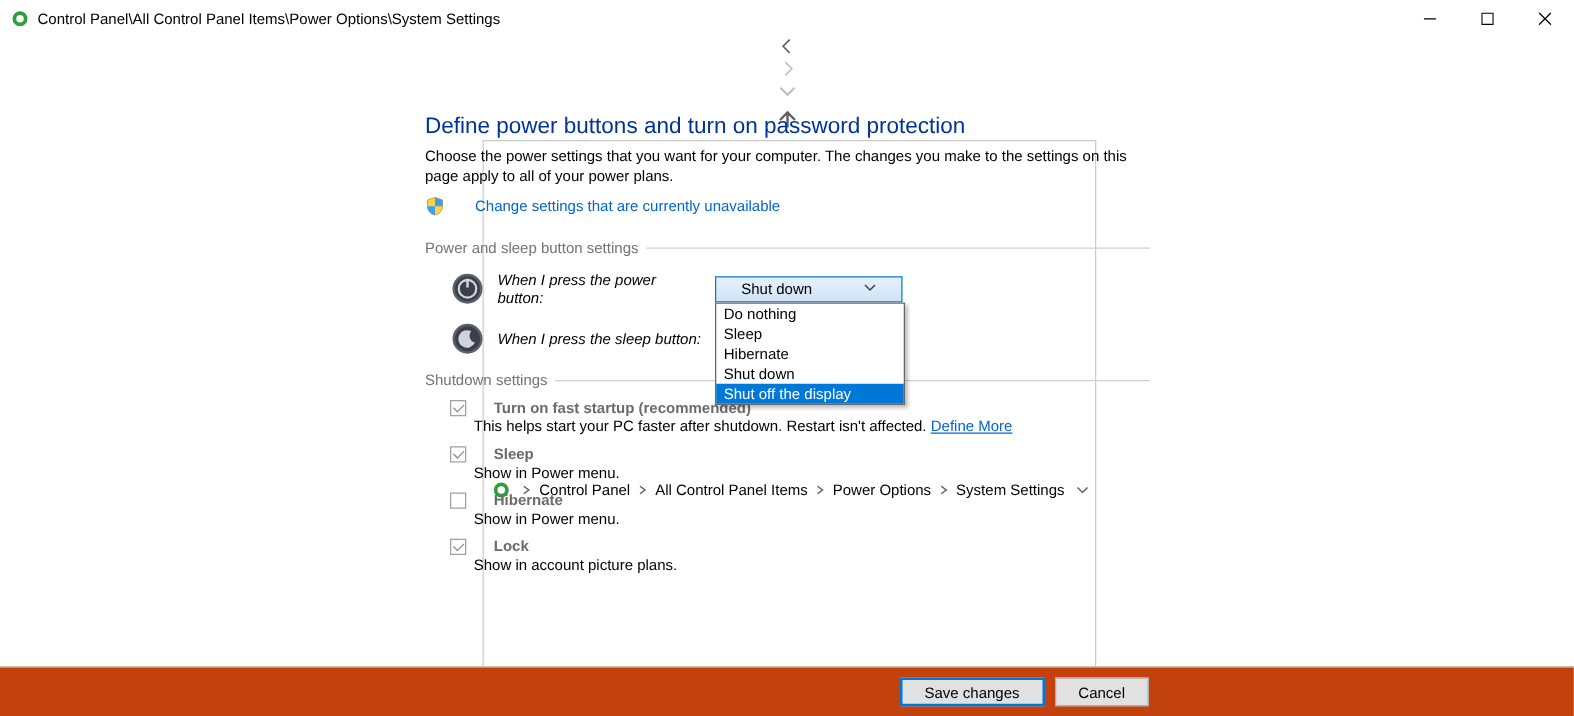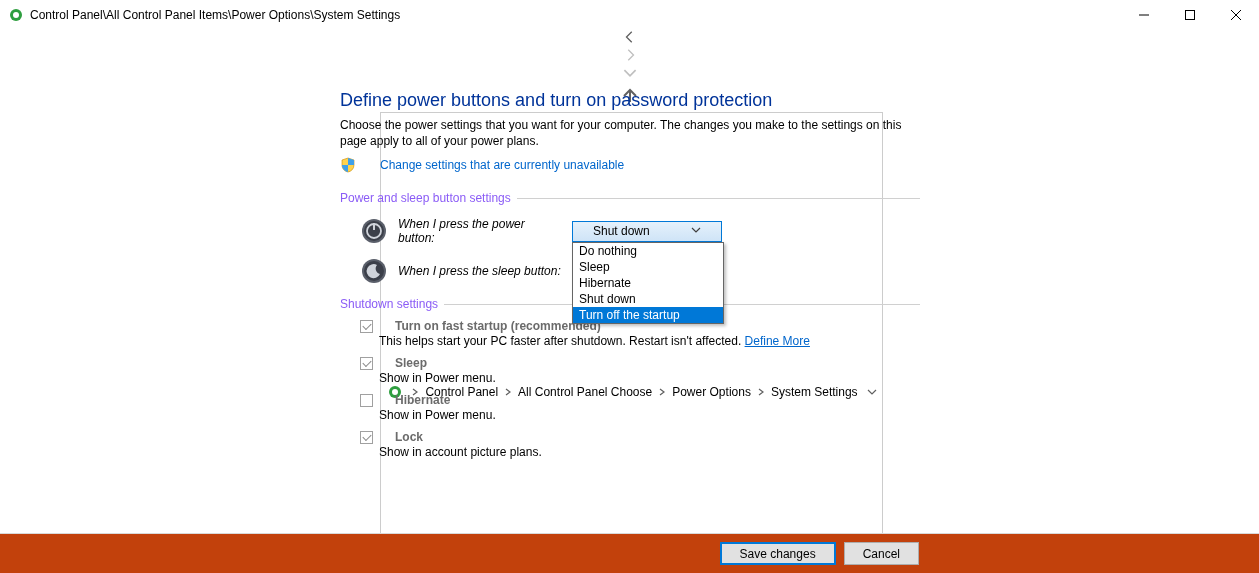--- a/index.html
+++ b/index.html
@@ -25,21 +25,21 @@
   .refresh { width: 28px; height: 24px; border:1px solid #ccc; margin-left:-1px; display:flex;align-items:center;justify-content:center; color:#606060;}
   .searchbar { flex: 1; height: 24px; border: 1px solid #ccc; margin-left: 8px; display:flex; align-items:center; padding: 0 6px; }
   .searchbar .search-icon { margin-left:auto; color:#606060;}
   .content { padding: 12px 0 0 0; }
   .main { width: 580px; margin-left: 340px; }
   .heading { color: #003399; font-size: 18px; font-weight: 400; margin: 14px 0 6px 0; }
   .desc { font-size: 12px; color: #000; margin: 0 0 8px 0; line-height: 1.35; }
   .link-shield { display: flex; align-items: center; gap: 24px; margin-bottom: 18px; }
   .link-shield a { color: #0066cc; text-decoration: none; font-size: 12px; }
   .shield-icon { width:16px;height:16px; }
-  .section-label { font-size: 12px; color: #8b5cf6; display:flex; align-items:center; gap:6px; margin: 10px 0 8px 0;}
+  .section-label { font-size: 12px; color: #737373; display:flex; align-items:center; gap:6px; margin: 10px 0 8px 0;}
   .section-label .rule { flex:1; height:1px; background:#d0d0d0; }
   .setting-row { display:flex; align-items:center; margin: 12px 0 12px 20px; gap:10px;}
   .round-icon { width:28px;height:28px; }
   .setting-label { width: 164px; font-size:12px;font-style:italic; }
   .dropdown { width: 150px; height:21px; border:1px solid #0078d7; background: linear-gradient(#e5f1fb,#cfe4f7); display:flex; align-items:center; padding:0 20px; font-size:12px; position:relative; }
   .dropdown .dd-arrow { margin-left:auto; color:#404040;}
   .dd-list { position:absolute; left:-1px; top:20px; width:152px; border:1px solid #666; background:#fff; box-shadow: 2px 2px 3px rgba(0,0,0,0.25); z-index:10; }
   .dd-item { padding:1px 6px; font-size:12px; cursor:default; }
   .dd-item.hl { background:#0078d7; color:#fff; }
   .shutdown-list { margin-left: 20px; }
@@ -118,21 +118,21 @@
         <svg viewBox="0 0 8 8">
           <path d="M2 1 L6 4 L2 7" fill="none" stroke="currentColor" stroke-width="1.2"></path>
         </svg>
       </span>
     <span class="crumb">Control Panel</span>
     <span class="crumb-sep">
         <svg viewBox="0 0 8 8">
           <path d="M2 1 L6 4 L2 7" fill="none" stroke="currentColor" stroke-width="1.2"></path>
         </svg>
       </span>
-    <span class="crumb">All Control Panel Choose</span>
+    <span class="crumb">All Control Panel Items</span>
     <span class="crumb-sep">
         <svg viewBox="0 0 8 8">
           <path d="M2 1 L6 4 L2 7" fill="none" stroke="currentColor" stroke-width="1.2"></path>
         </svg>
       </span>
     <span class="crumb">Power Options</span>
     <span class="crumb-sep">
         <svg viewBox="0 0 8 8">
           <path d="M2 1 L6 4 L2 7" fill="none" stroke="currentColor" stroke-width="1.2"></path>
         </svg>
@@ -193,21 +193,21 @@
       <div class="dropdown">
         <span>Shut down</span>
         <span class="dd-arrow"><svg viewBox="0 0 10 10" width="10" height="10">
               <path d="M1 3 L5 7 L9 3" fill="none" stroke="currentColor" stroke-width="1.2"></path>
             </svg></span>
         <div class="dd-list">
           <div class="dd-item">Do nothing</div>
           <div class="dd-item">Sleep</div>
           <div class="dd-item">Hibernate</div>
           <div class="dd-item">Shut down</div>
-          <div class="dd-item hl">Turn off the startup</div>
+          <div class="dd-item hl">Shut off the display</div>
         </div>
       </div>
     </div>
 
     <div class="setting-row">
       <span class="round-icon">
         <svg viewBox="0 0 28 28">
             <circle cx="14" cy="14" r="12" fill="#5a5f6a"></circle>
             <circle cx="14" cy="14" r="10" fill="#3b3f49"></circle>
             <path d="M17 8 A7 7 0 1 0 20 17 A5.5 5.5 0 0 1 17 8 Z" fill="#cfd3da"></path>

